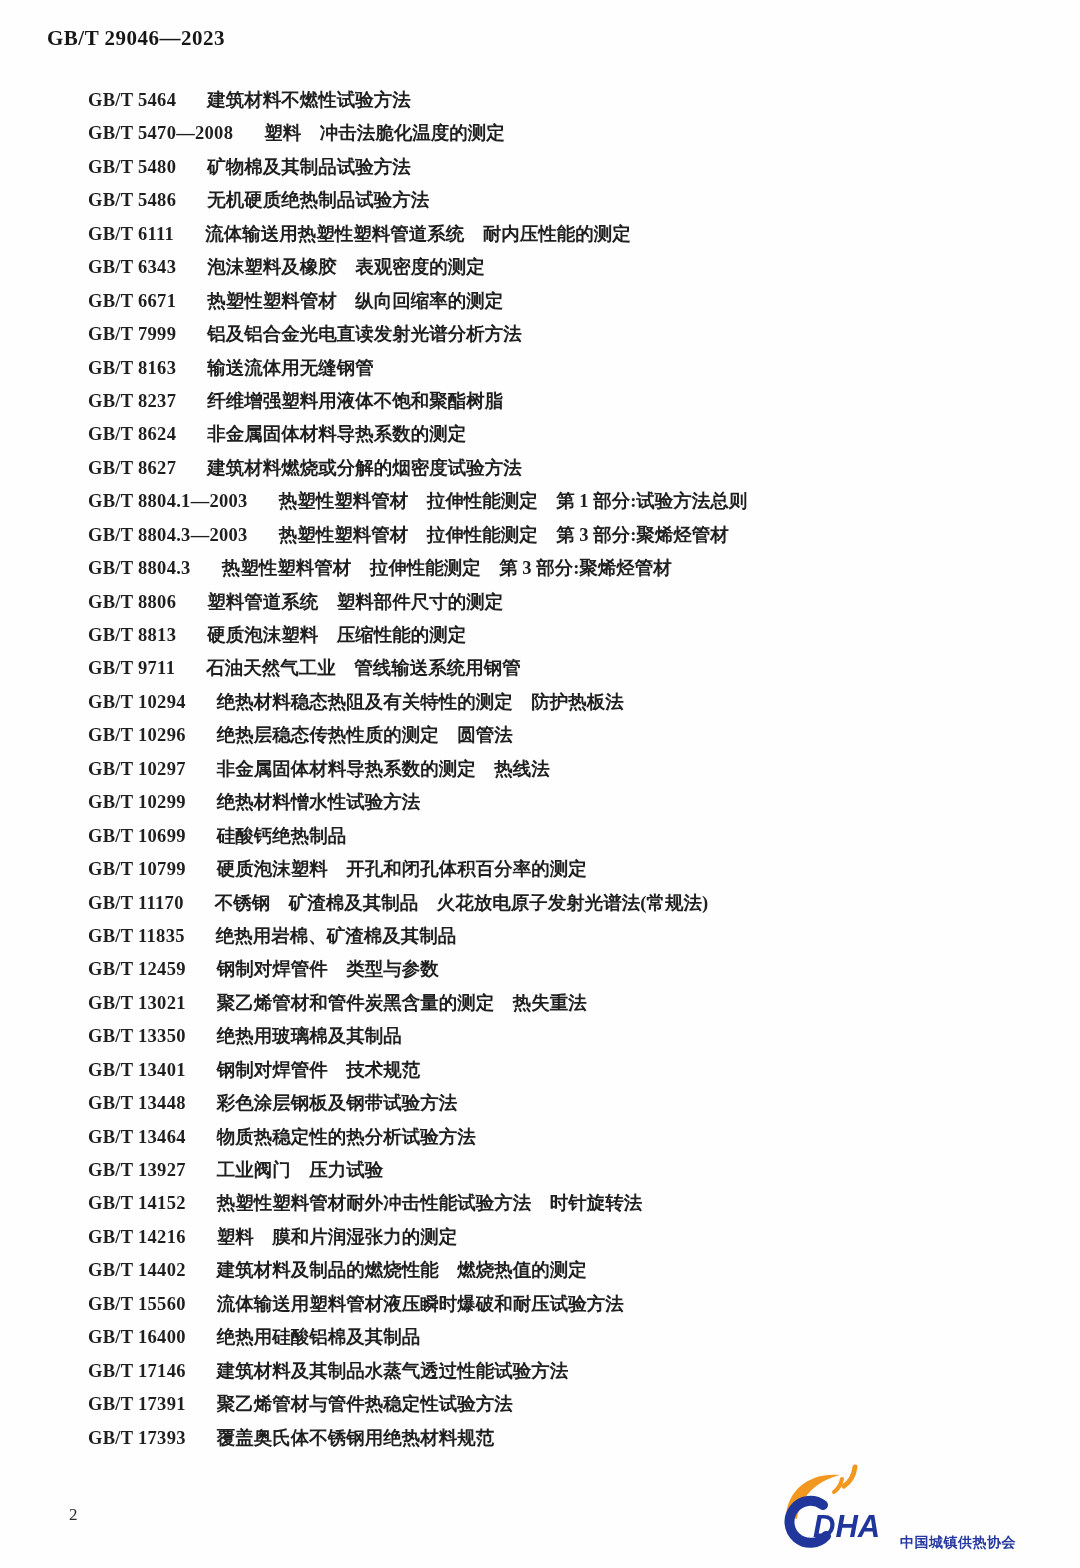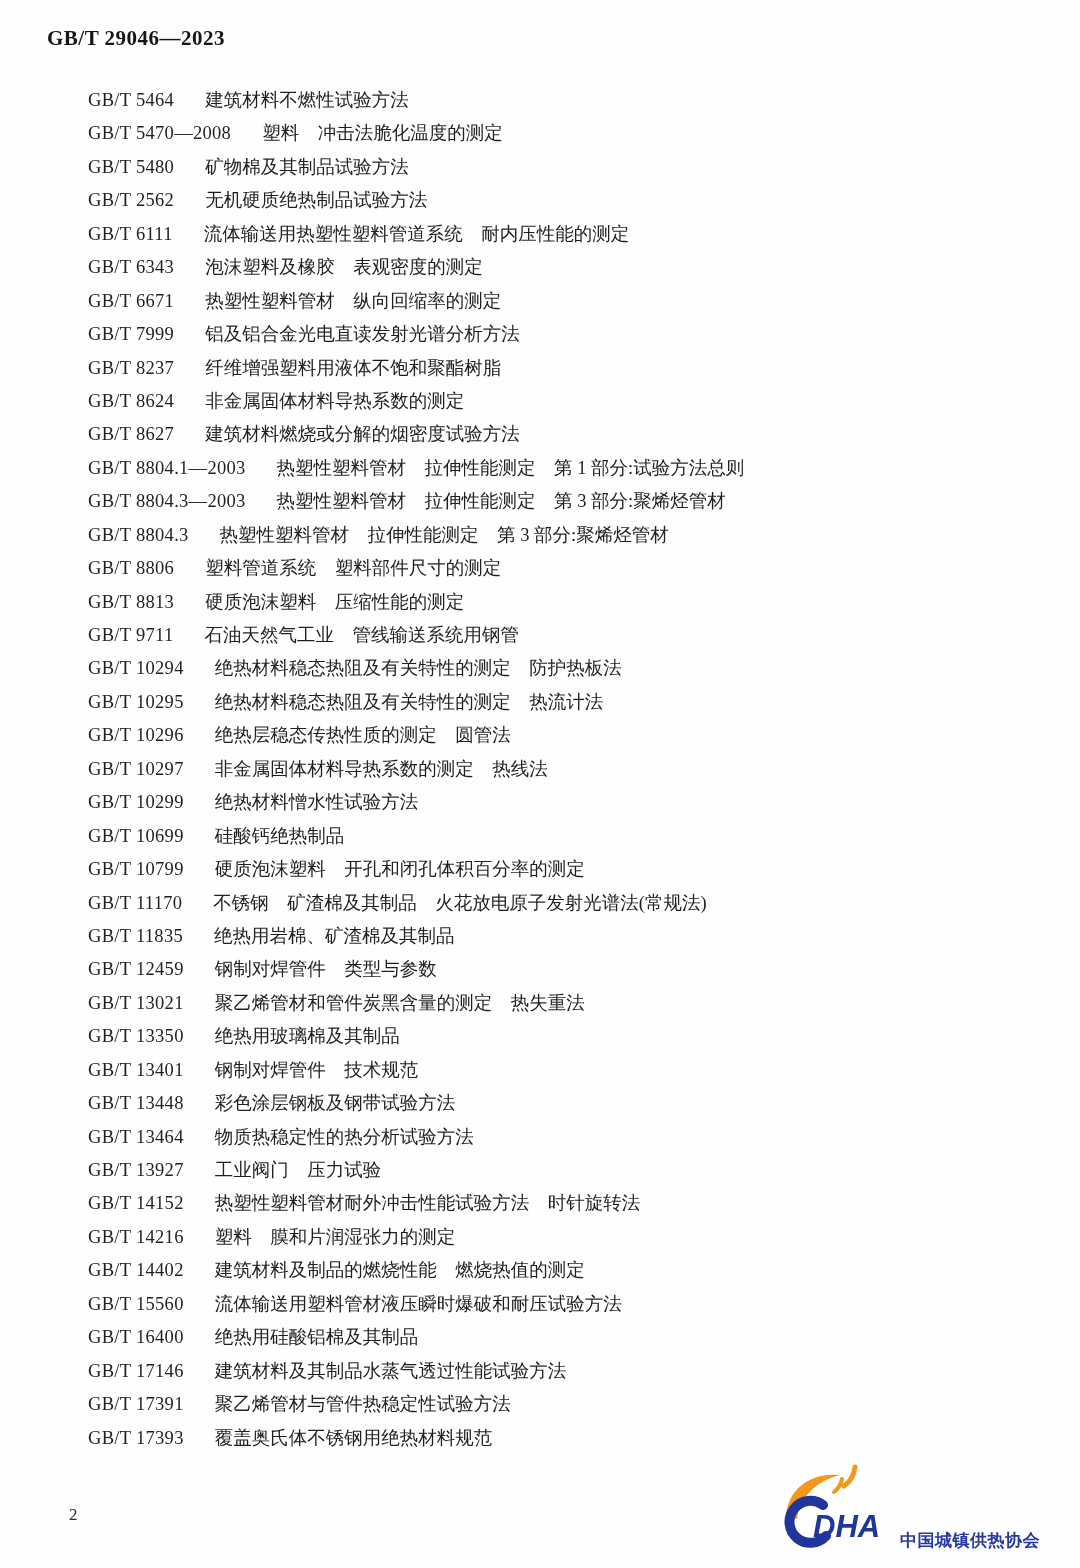--- a/index.html
+++ b/index.html
@@ -28,20 +28,21 @@
     font-weight: bold;
     letter-spacing: 0.5px;
     color: #161616;
     white-space: nowrap;
   }
   .std-list {
     position: absolute;
     left: 88px;
     top: 84px;
     font-size: 18.5px;
+    font-weight: bold;
   }
   .std-row {
     height: 33.45px;
     line-height: 33.45px;
     white-space: nowrap;
   }
   .std-code {
     letter-spacing: 0.3px;
   }
   .std-title {
@@ -60,21 +61,21 @@
     top: 1464px;
     display: flex;
     align-items: flex-end;
   }
   .logo svg {
     display: block;
   }
   .org-name {
     font-family: "Liberation Sans", "DejaVu Sans", sans-serif;
     font-weight: bold;
-    font-size: 17px;
+    font-size: 14px;
     color: #2438a0;
     letter-spacing: 0.5px;
     margin-left: 6px;
     margin-top: 34px;
     white-space: nowrap;
   }
 </style>
 </head>
 <body>
 
@@ -82,30 +83,31 @@
 
   <div class="doc-header">GB/T 29046—2023</div>
 
   <div class="std-list">
     <div class="std-row"><span class="std-code">GB/T 5464</span><span class="std-title">建筑材料不燃性试验方法</span></div>
 
     <div class="std-row"><span class="std-code">GB/T 5470—2008</span><span class="std-title">塑料　冲击法脆化温度的测定</span></div>
 
     <div class="std-row"><span class="std-code">GB/T 5480</span><span class="std-title">矿物棉及其制品试验方法</span></div>
 
-    <div class="std-row"><span class="std-code">GB/T 2562</span><span class="std-title">无机硬质绝热制品试验方法</span></div>
+    <div class="std-row"><span class="std-code">GB/T 5486</span><span class="std-title">无机硬质绝热制品试验方法</span></div>
 
     <div class="std-row"><span class="std-code">GB/T 6111</span><span class="std-title">流体输送用热塑性塑料管道系统　耐内压性能的测定</span></div>
 
     <div class="std-row"><span class="std-code">GB/T 6343</span><span class="std-title">泡沫塑料及橡胶　表观密度的测定</span></div>
 
     <div class="std-row"><span class="std-code">GB/T 6671</span><span class="std-title">热塑性塑料管材　纵向回缩率的测定</span></div>
 
     <div class="std-row"><span class="std-code">GB/T 7999</span><span class="std-title">铝及铝合金光电直读发射光谱分析方法</span></div>
 
+    <div class="std-row"><span class="std-code">GB/T 8163</span><span class="std-title">输送流体用无缝钢管</span></div>
 
     <div class="std-row"><span class="std-code">GB/T 8237</span><span class="std-title">纤维增强塑料用液体不饱和聚酯树脂</span></div>
 
     <div class="std-row"><span class="std-code">GB/T 8624</span><span class="std-title">非金属固体材料导热系数的测定</span></div>
 
     <div class="std-row"><span class="std-code">GB/T 8627</span><span class="std-title">建筑材料燃烧或分解的烟密度试验方法</span></div>
 
     <div class="std-row"><span class="std-code">GB/T 8804.1—2003</span><span class="std-title">热塑性塑料管材　拉伸性能测定　第 1 部分:试验方法总则</span></div>
 
     <div class="std-row"><span class="std-code">GB/T 8804.3—2003</span><span class="std-title">热塑性塑料管材　拉伸性能测定　第 3 部分:聚烯烃管材</span></div>
@@ -113,21 +115,20 @@
     <div class="std-row"><span class="std-code">GB/T 8804.3</span><span class="std-title">热塑性塑料管材　拉伸性能测定　第 3 部分:聚烯烃管材</span></div>
 
     <div class="std-row"><span class="std-code">GB/T 8806</span><span class="std-title">塑料管道系统　塑料部件尺寸的测定</span></div>
 
     <div class="std-row"><span class="std-code">GB/T 8813</span><span class="std-title">硬质泡沫塑料　压缩性能的测定</span></div>
 
     <div class="std-row"><span class="std-code">GB/T 9711</span><span class="std-title">石油天然气工业　管线输送系统用钢管</span></div>
 
     <div class="std-row"><span class="std-code">GB/T 10294</span><span class="std-title">绝热材料稳态热阻及有关特性的测定　防护热板法</span></div>
 
-    <div class="std-row"><span class="std-code">GB/T 10295</span><span class="std-title">绝热材料稳态热阻及有关特性的测定　热流计法</span></div>
 
     <div class="std-row"><span class="std-code">GB/T 10296</span><span class="std-title">绝热层稳态传热性质的测定　圆管法</span></div>
 
     <div class="std-row"><span class="std-code">GB/T 10297</span><span class="std-title">非金属固体材料导热系数的测定　热线法</span></div>
 
     <div class="std-row"><span class="std-code">GB/T 10299</span><span class="std-title">绝热材料憎水性试验方法</span></div>
 
     <div class="std-row"><span class="std-code">GB/T 10699</span><span class="std-title">硅酸钙绝热制品</span></div>
 
     <div class="std-row"><span class="std-code">GB/T 10799</span><span class="std-title">硬质泡沫塑料　开孔和闭孔体积百分率的测定</span></div>

